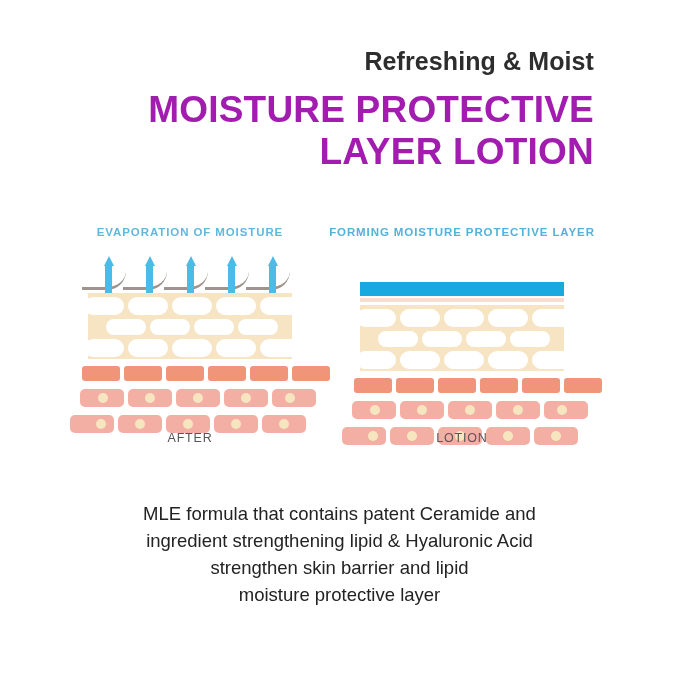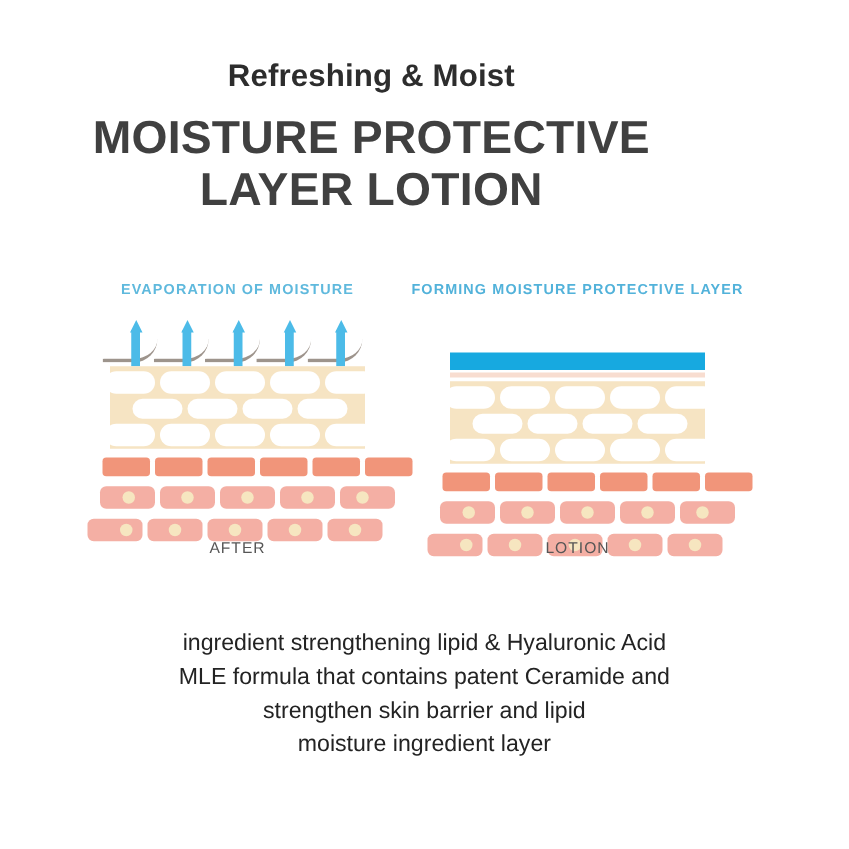--- a/index.html
+++ b/index.html
@@ -15,35 +15,35 @@
     overflow: hidden;
     position: relative;
   }
 
   
   .header {
     position: absolute;
     top: 0;
     left: 0;
     width: 594px;
-    text-align: center;
+    text-align: right;
   }
   .eyebrow {
     margin-top: 48px;
     font-size: 25px;
     font-weight: bold;
     letter-spacing: 0.1px;
     color: #2d2d2d;
     line-height: 1.1;
   }
   .headline {
     margin-top: 13px;
     font-size: 37px;
     font-weight: bold;
-    color: #404040;
+    color: #a21caf;
     line-height: 1.16;
     letter-spacing: 0.2px;
   }
   .headline-line {
     display: block;
   }
 
   
   .diagrams {
     position: absolute;
@@ -417,17 +417,17 @@
             <div class="nucleus" style="left:17px;"></div>
           </div>
       </div>
     </div>
 
     <div class="panel-label">LOTION</div>
   </div>
 </div>
 
 <div class="blurb">
+  <span>MLE formula that contains patent Ceramide and</span>
   <span>ingredient strengthening lipid &amp; Hyaluronic Acid</span>
-  <span>MLE formula that contains patent Ceramide and</span>
   <span>strengthen skin barrier and lipid</span>
-  <span>moisture ingredient layer</span>
+  <span>moisture protective layer</span>
 </div>
 
 </body></html>

